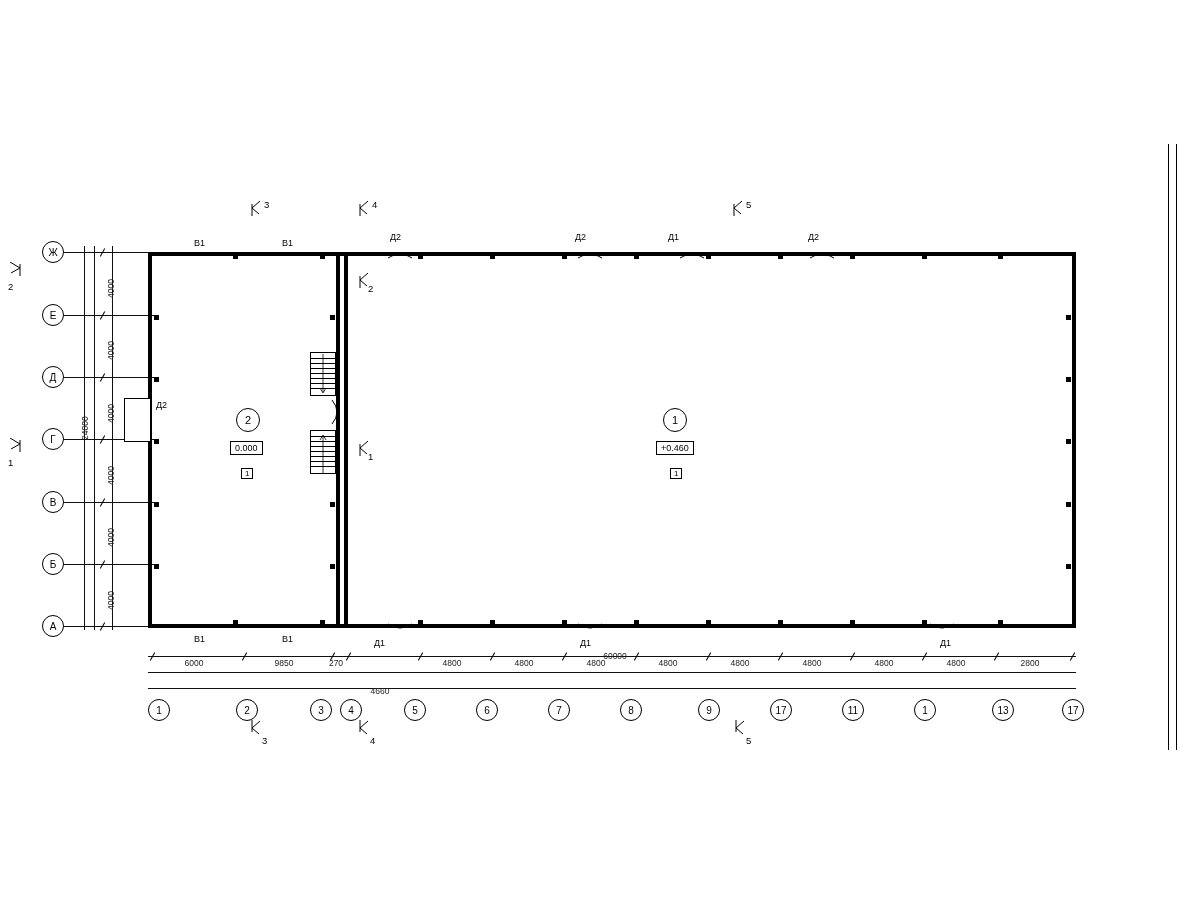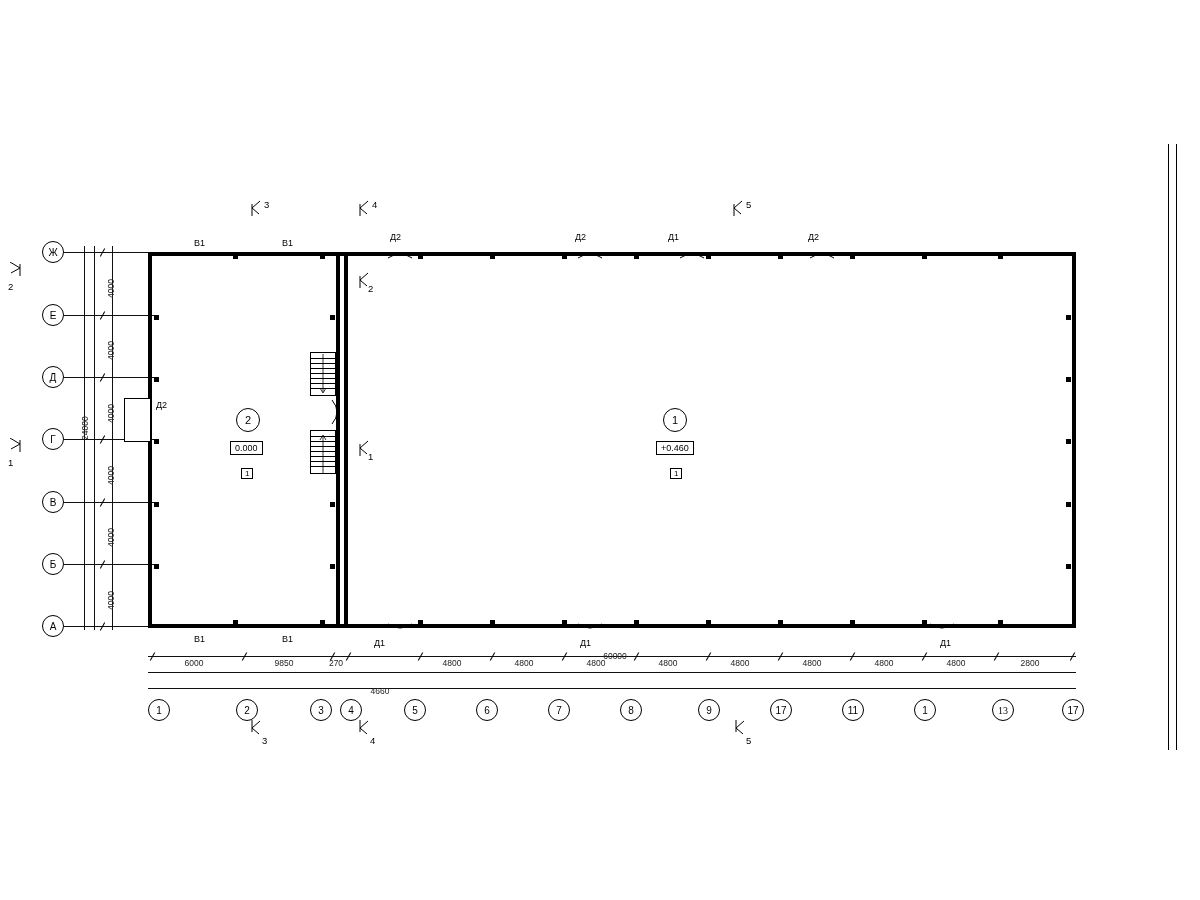--- a/index.html
+++ b/index.html
@@ -395,16 +395,16 @@
   <div class="abs bubble" style="left:310px; top:699px;">3</div>
   <div class="abs bubble" style="left:340px; top:699px;">4</div>
   <div class="abs bubble" style="left:404px; top:699px;">5</div>
   <div class="abs bubble" style="left:476px; top:699px;">6</div>
   <div class="abs bubble" style="left:548px; top:699px;">7</div>
   <div class="abs bubble" style="left:620px; top:699px;">8</div>
   <div class="abs bubble" style="left:698px; top:699px;">9</div>
   <div class="abs bubble" style="left:770px; top:699px;">17</div>
   <div class="abs bubble" style="left:842px; top:699px;">11</div>
   <div class="abs bubble" style="left:914px; top:699px;">1</div>
-  <div class="abs bubble" style="left:992px; top:699px;font-family:Liberation Serif, serif;">13</div>
+  <div class="abs bubble" style="left:992px; top:699px;">13</div>
   <div class="abs bubble" style="left:1062px; top:699px;">17</div>
 
 </div>
 
 </body></html>

